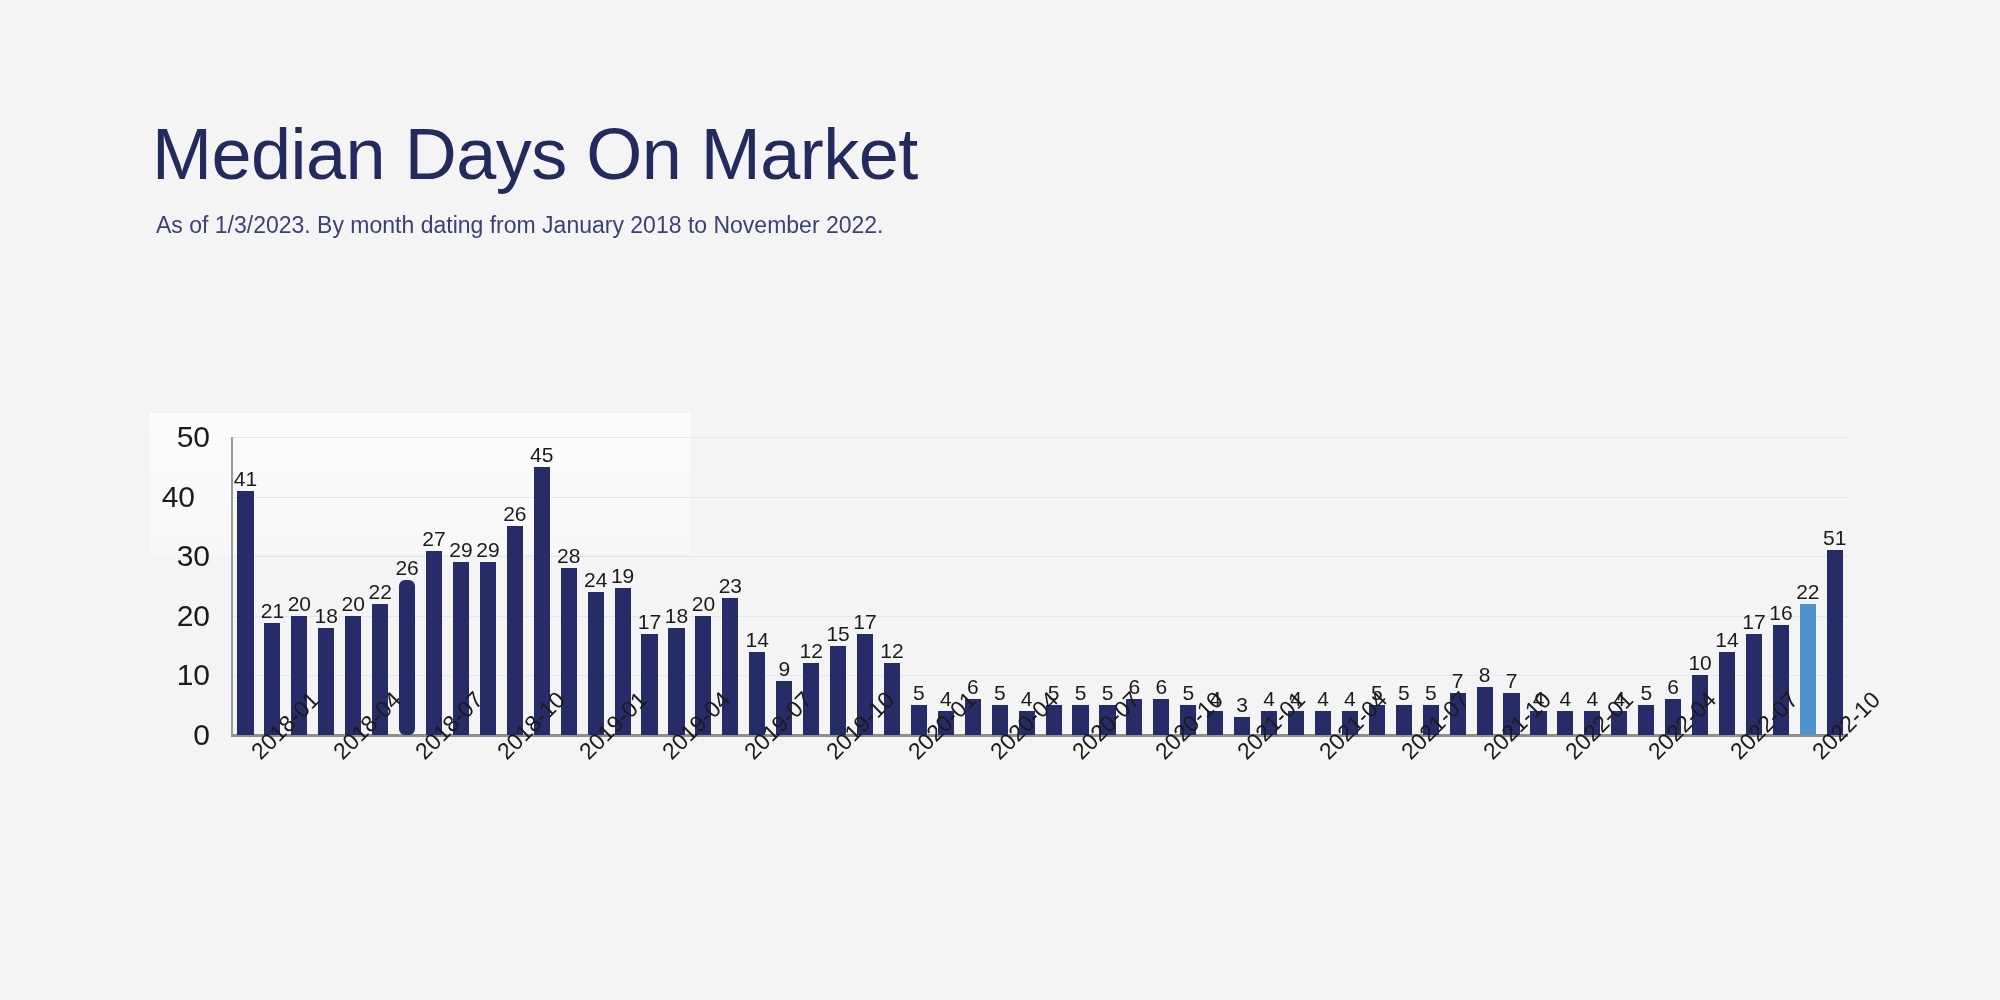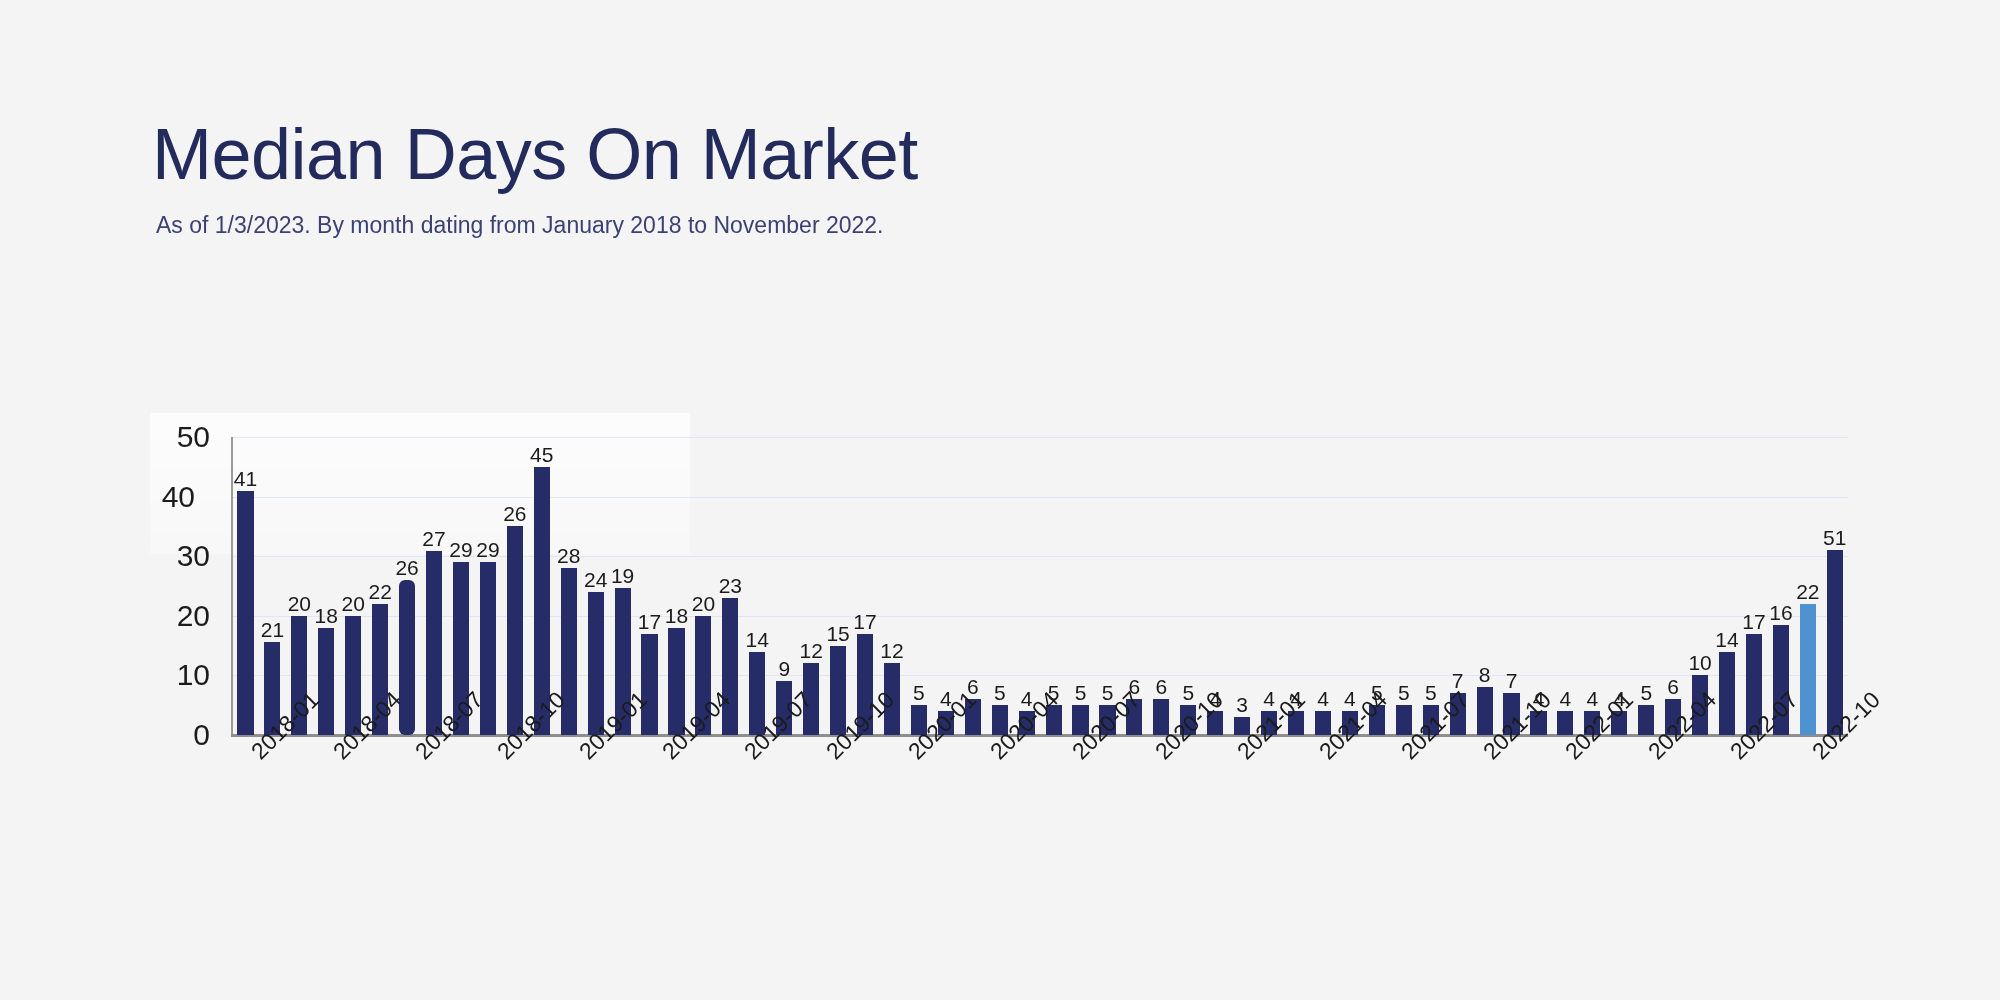--- a/index.html
+++ b/index.html
@@ -192,21 +192,21 @@
       <div class="ytick" style="right: auto; left: 125px; top: 496.6px;">40</div>
       <div class="ytick" style="right: auto; left: 140px; top: 437px;">50</div>
     </div>
   <div id="bars">
       <div class="bar-slot">
         <div class="bar" style="height: 244.36px;">
           <span class="bar-label">41</span>
         </div>
       </div>
       <div class="bar-slot">
-        <div class="bar" style="height: 93px;">
+        <div class="bar" style="height: 112px;">
           <span class="bar-label">21</span>
         </div>
       </div>
       <div class="bar-slot">
         <div class="bar" style="height: 119.2px;">
           <span class="bar-label">20</span>
         </div>
       </div>
       <div class="bar-slot">
         <div class="bar" style="height: 107.28px;">

